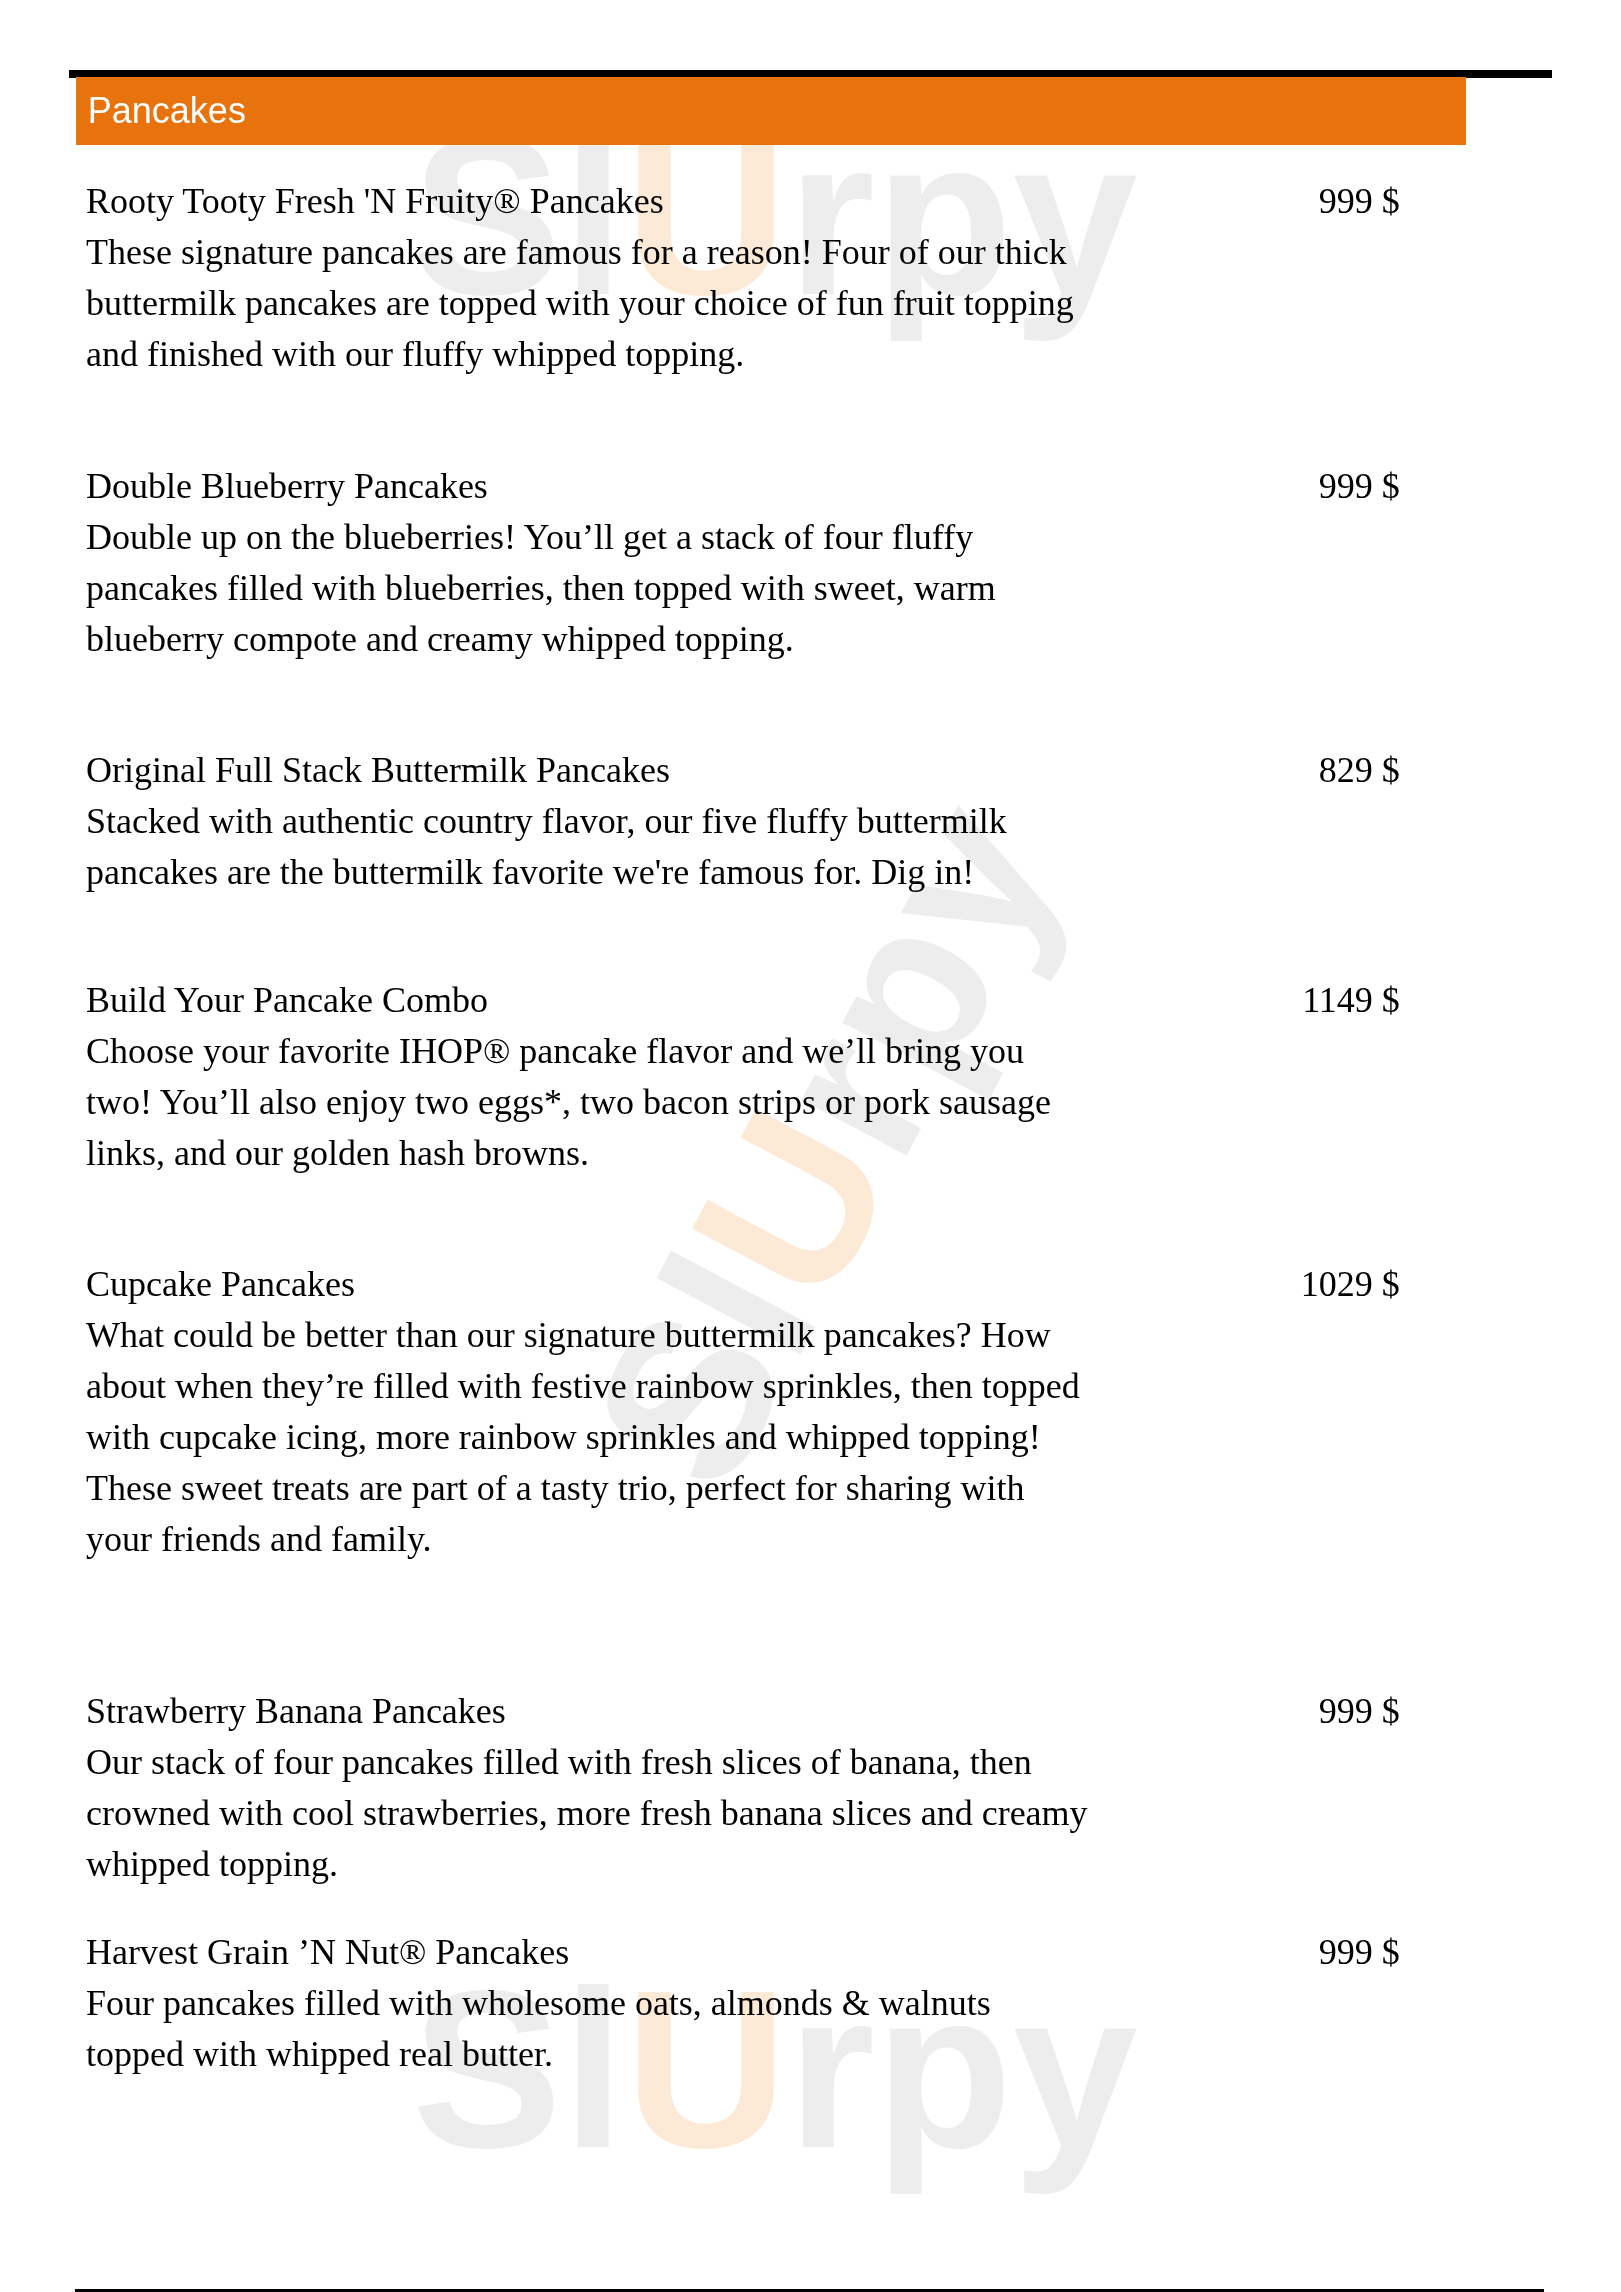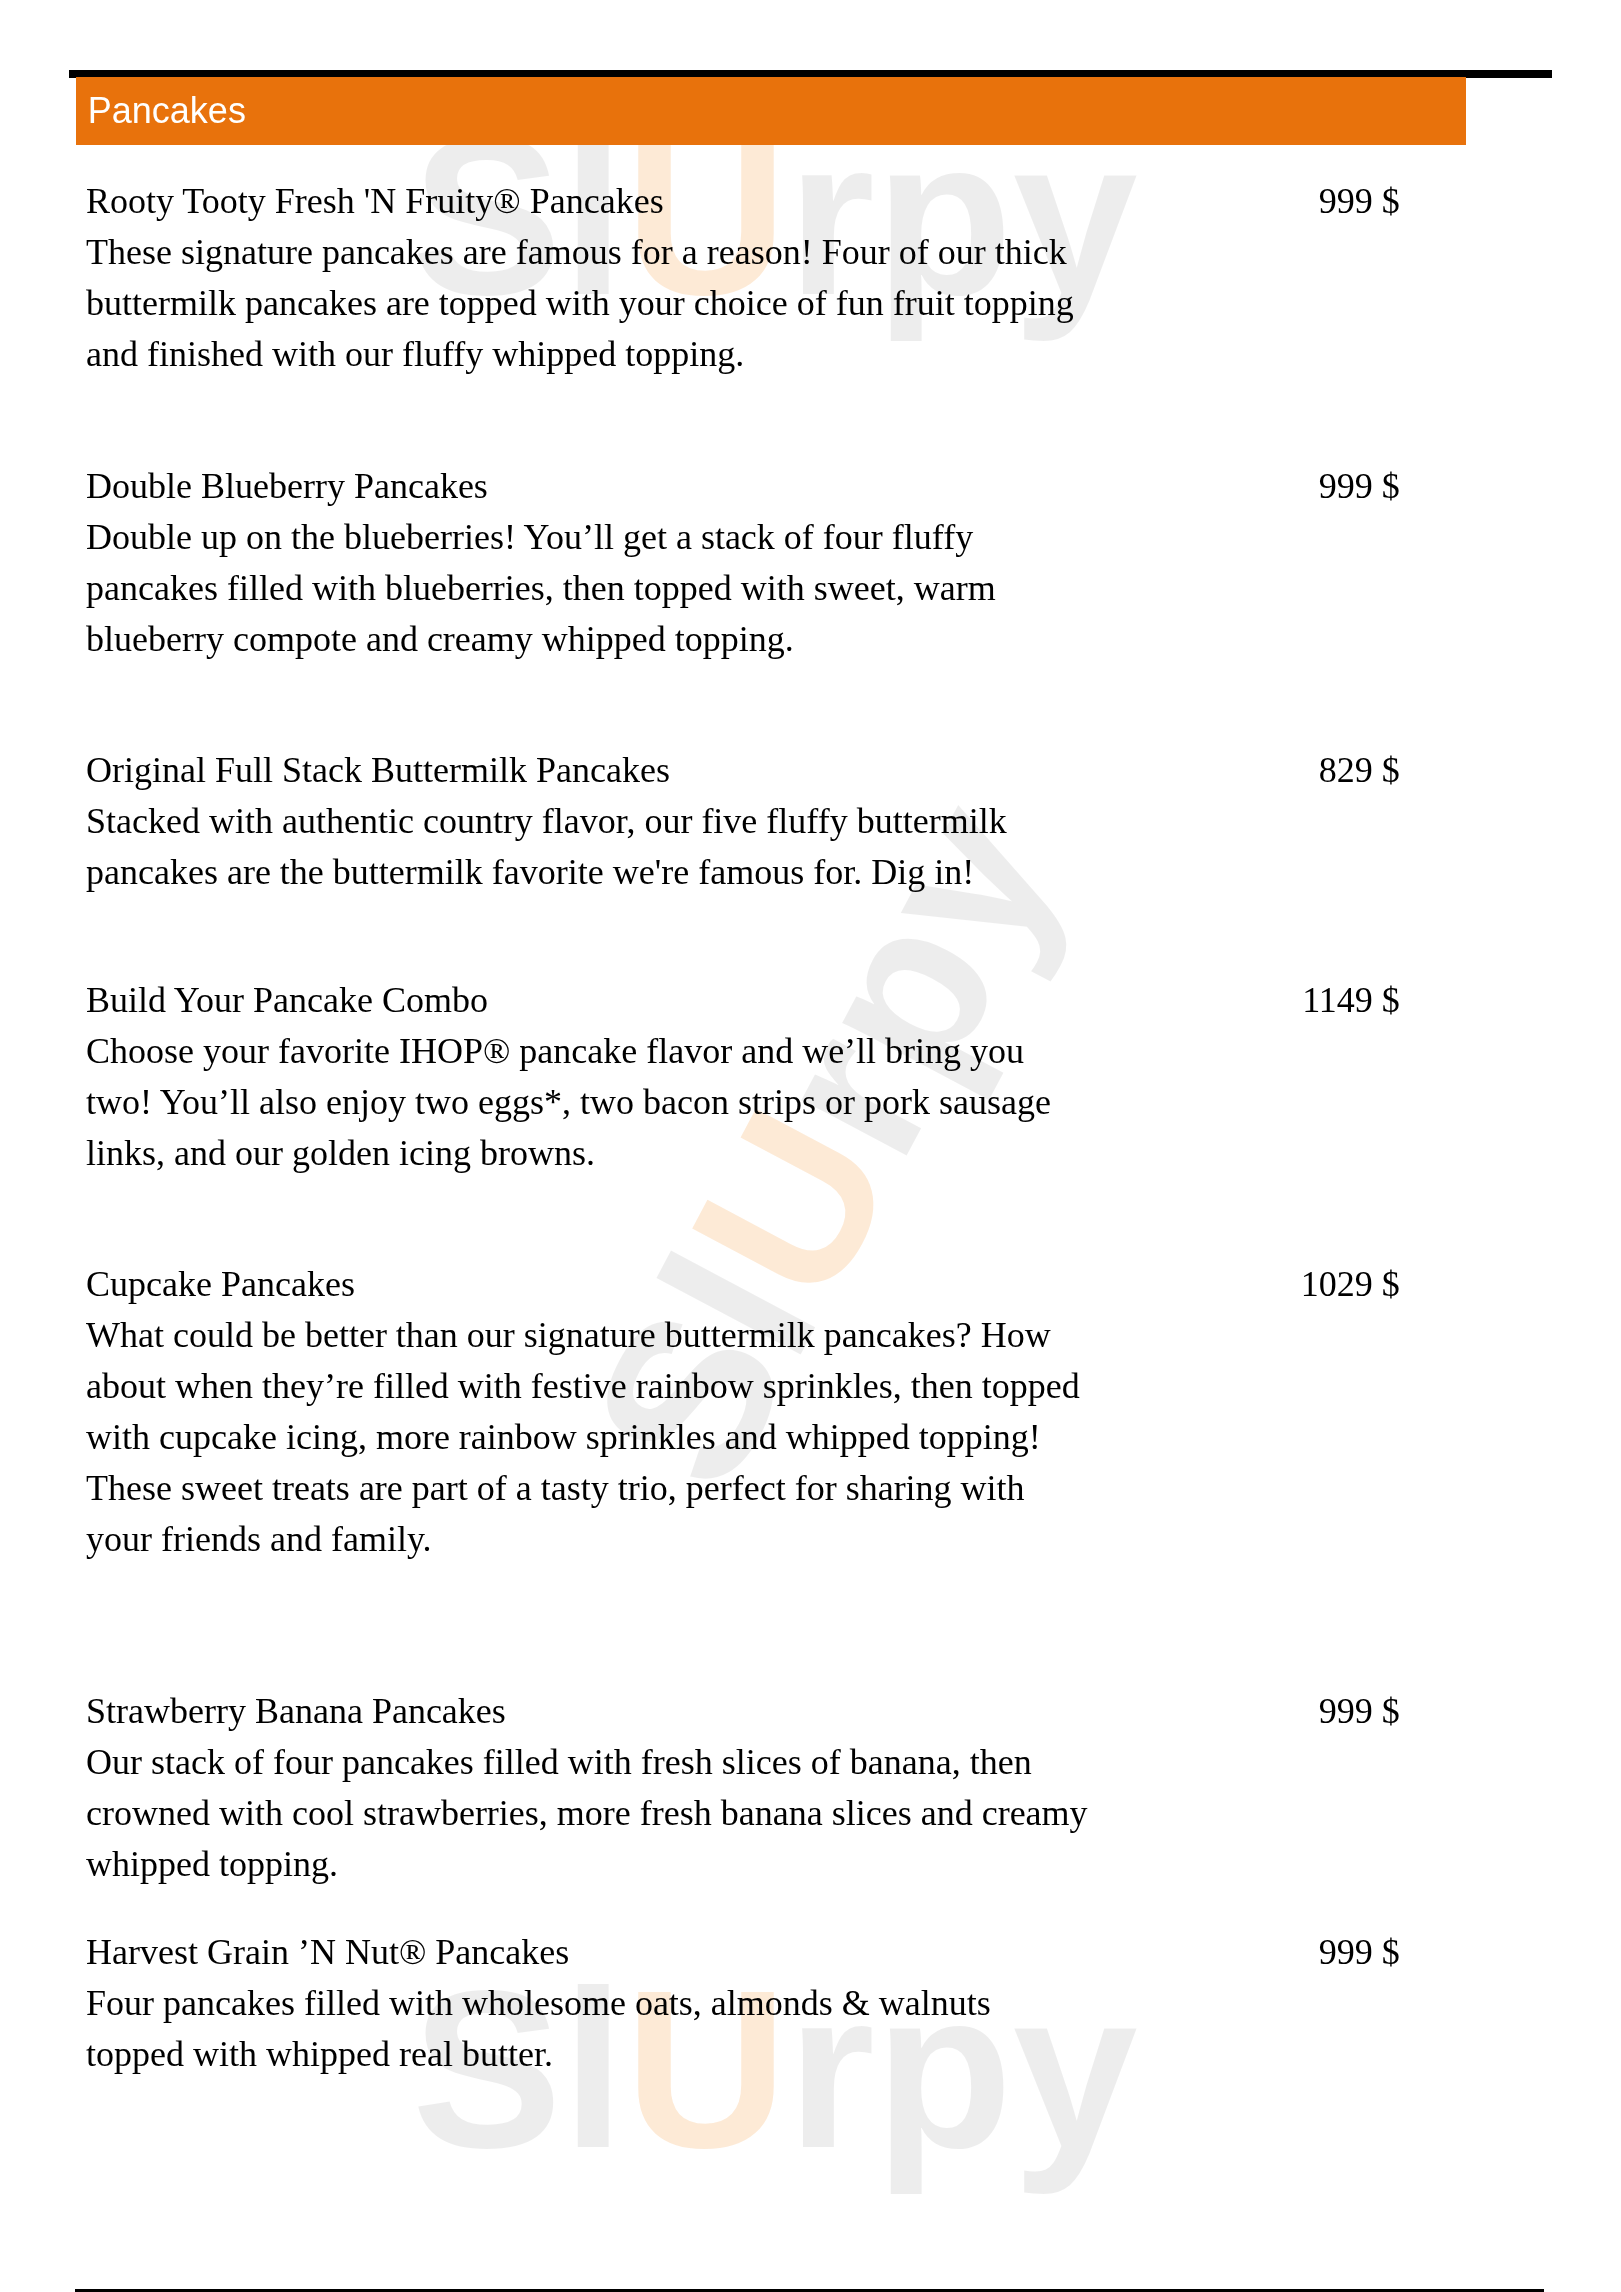--- a/index.html
+++ b/index.html
@@ -70,21 +70,21 @@
       <span>pancakes are the buttermilk favorite we're famous for. Dig in!</span>
     </div>
   </div>
 
   <div class="item" style="top:975px;">
     <span class="item-name">Build Your Pancake Combo</span>
     <span class="item-price">1149 $</span>
     <div class="item-desc">
       <span>Choose your favorite IHOP® pancake flavor and we’ll bring you</span>
       <span>two! You’ll also enjoy two eggs*, two bacon strips or pork sausage</span>
-      <span>links, and our golden icing browns.</span>
+      <span>links, and our golden hash browns.</span>
     </div>
   </div>
 
   <div class="item" style="top:1259px;">
     <span class="item-name">Cupcake Pancakes</span>
     <span class="item-price">1029 $</span>
     <div class="item-desc">
       <span>What could be better than our signature buttermilk pancakes? How</span>
       <span>about when they’re filled with festive rainbow sprinkles, then topped</span>
       <span>with cupcake icing, more rainbow sprinkles and whipped topping!</span>

